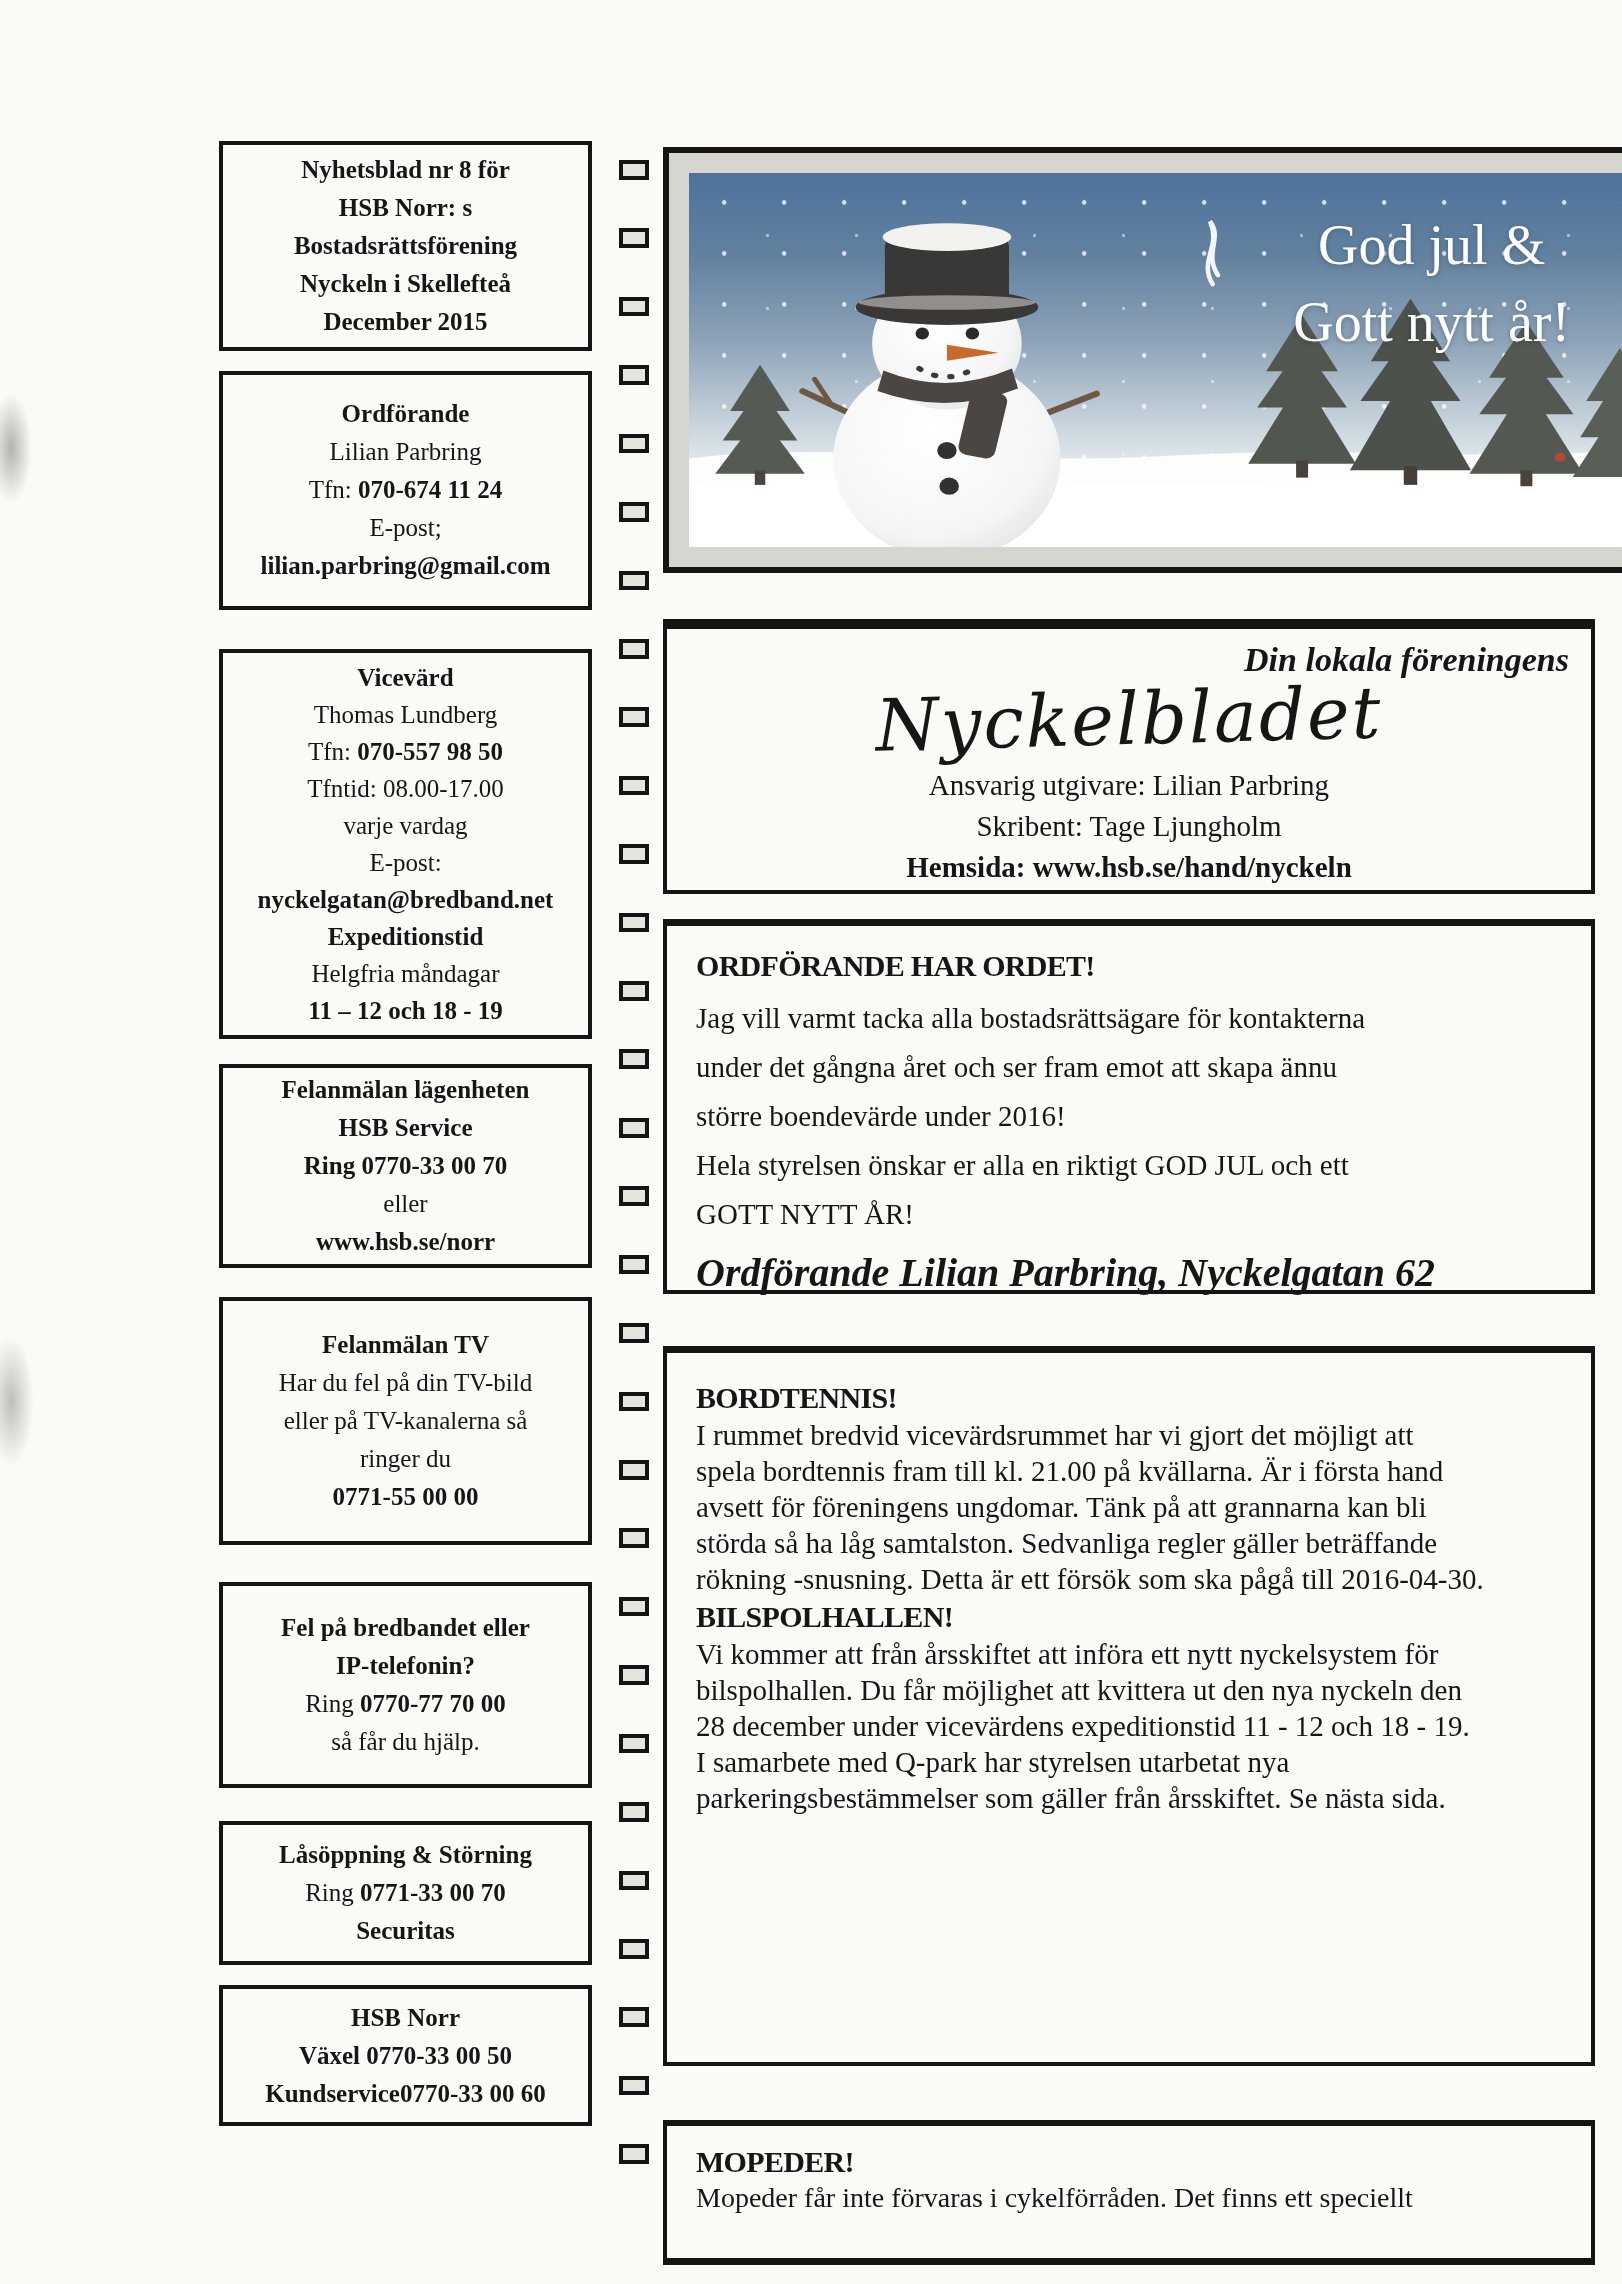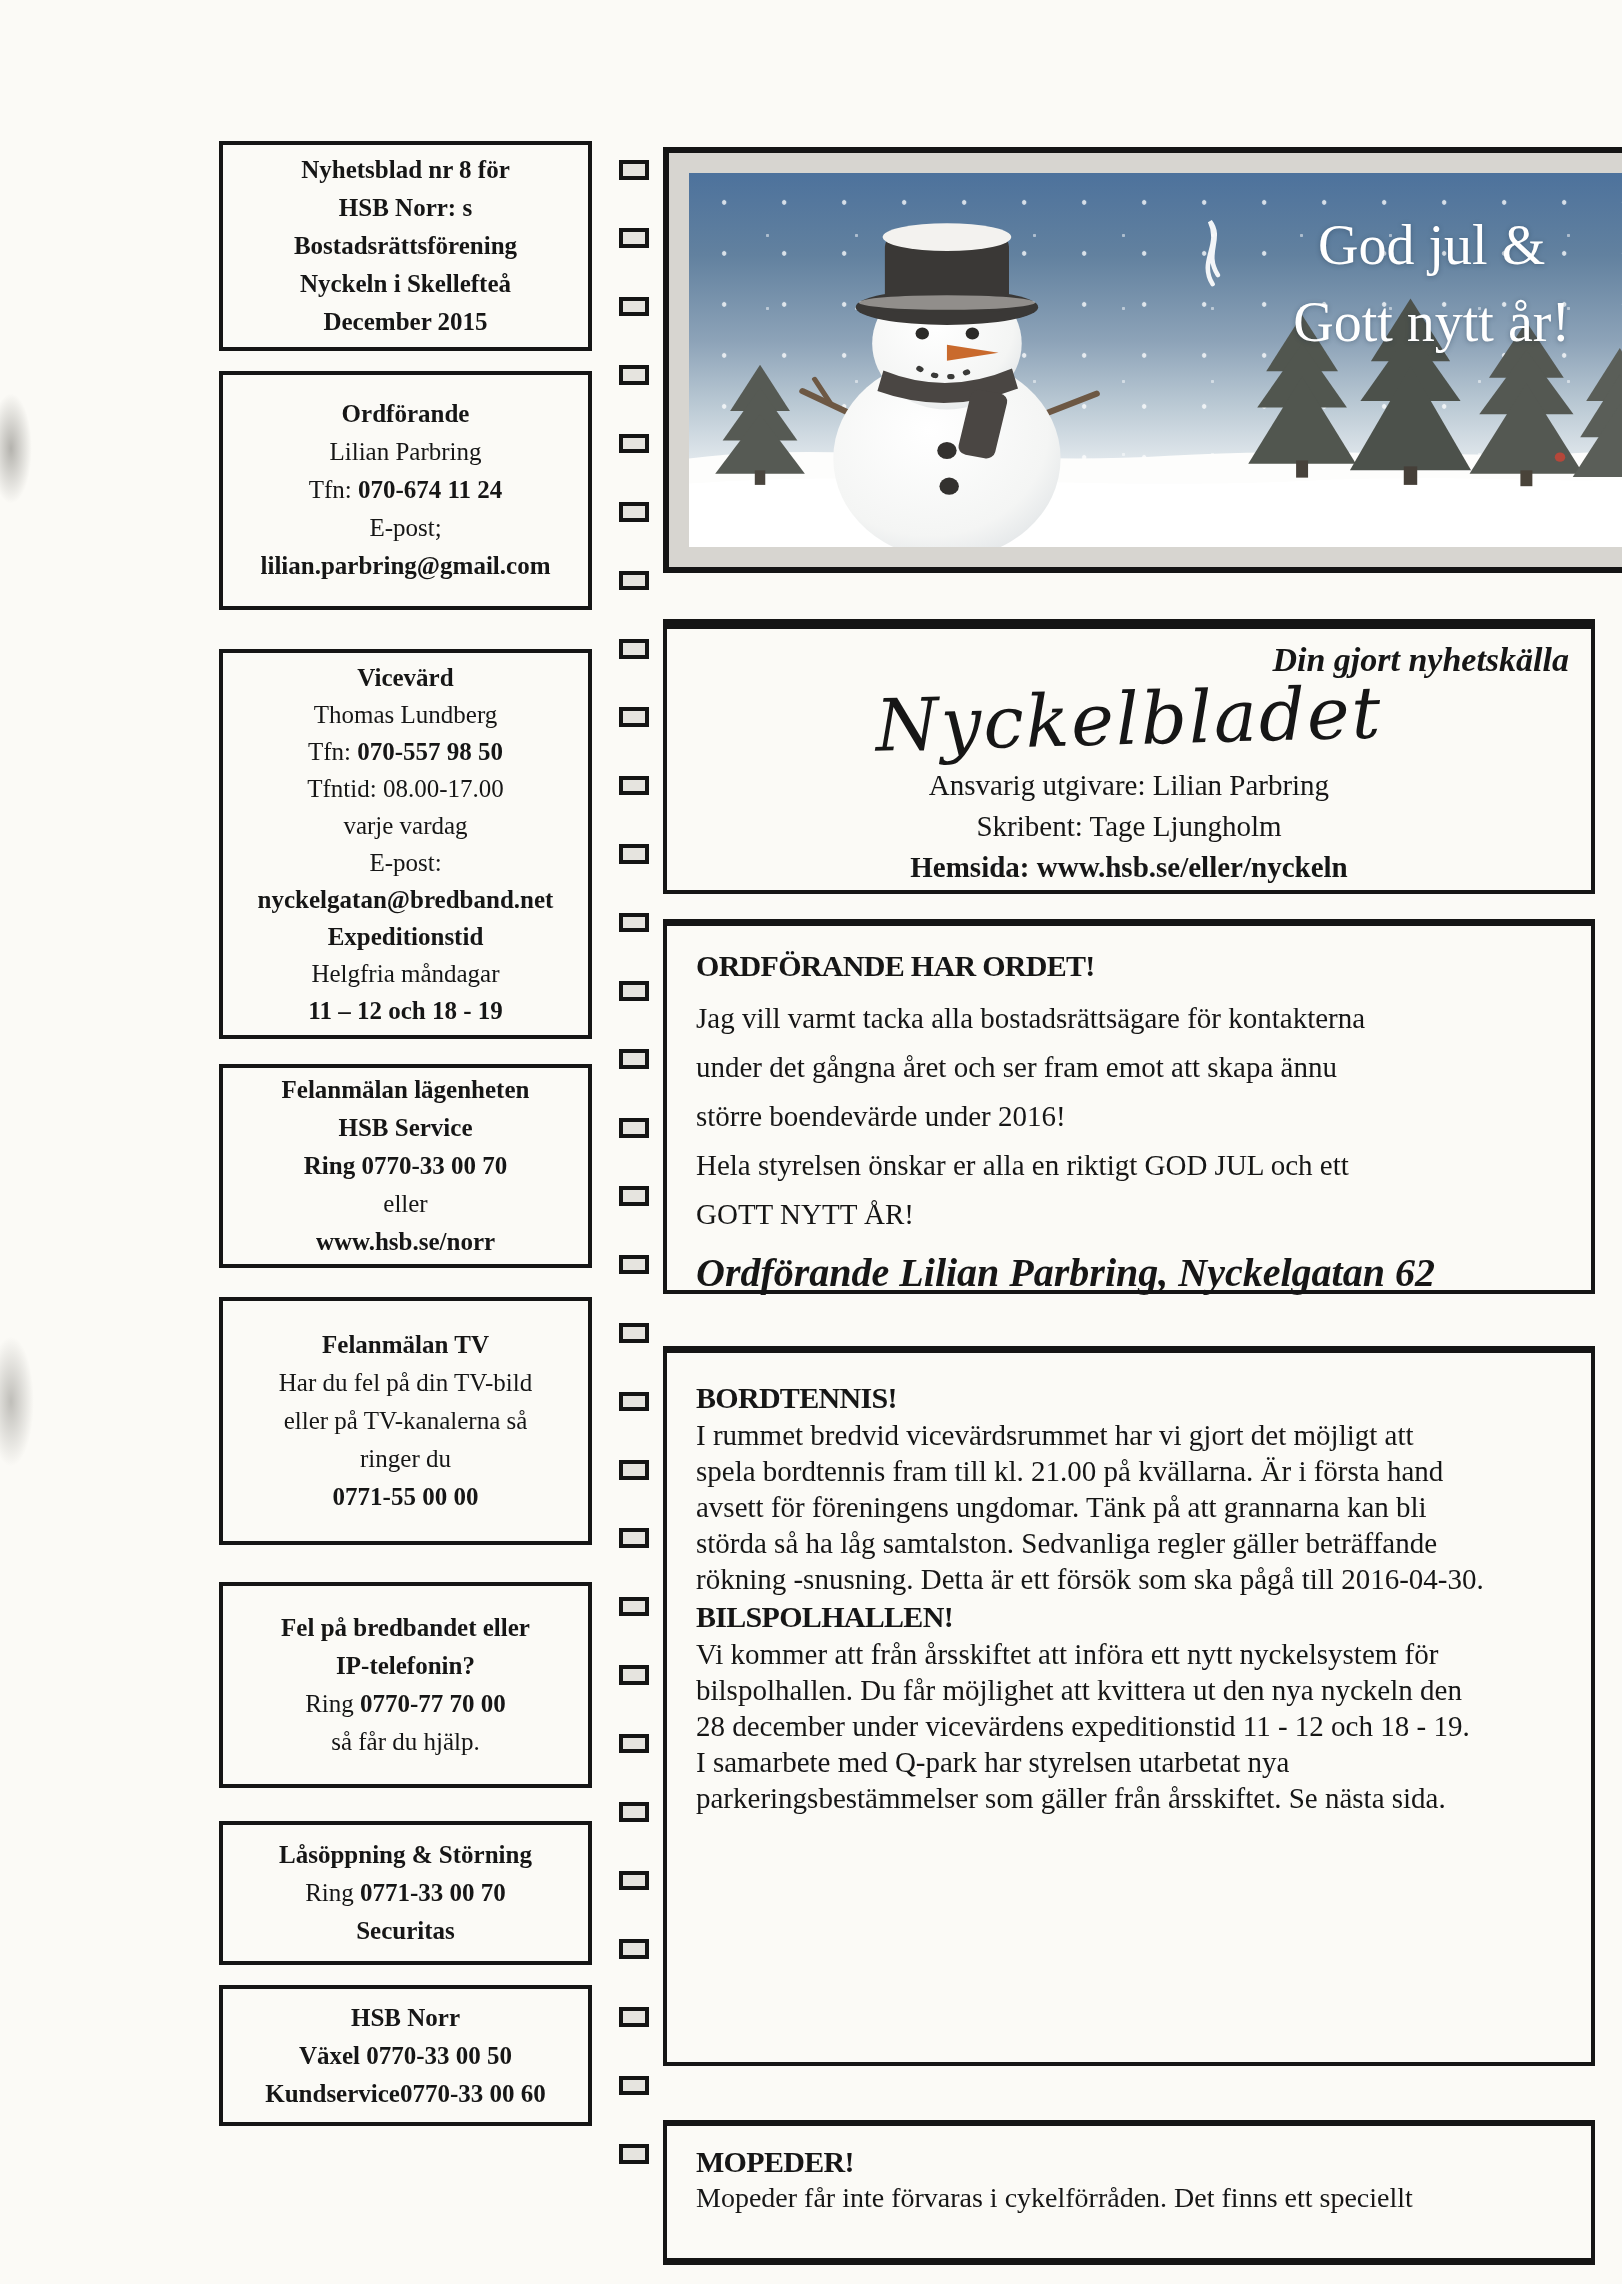--- a/index.html
+++ b/index.html
@@ -300,26 +300,26 @@
           </svg>
           <div class="gtext">
             <div>God jul &amp;</div>
             <div>Gott nytt år!</div>
           </div>
         </div>
       </div>
     </figure>
 
     <section class="ibox masthead">
-      <div class="tagline">Din gjort nyhetskälla</div>
+      <div class="tagline">Din lokala föreningens</div>
       <div class="script-title">Nyckelbladet</div>
       <div class="mast-lines">
           <div class="line"><span>Ansvarig utgivare: Lilian Parbring</span></div>
           <div class="line"><span>Skribent: Tage Ljungholm</span></div>
-          <div class="line"><span class="b">Hemsida: www.hsb.se/eller/nyckeln</span></div>
+          <div class="line"><span class="b">Hemsida: www.hsb.se/hand/nyckeln</span></div>
           <div class="line"></div>
         </div>
     </section>
 
     <section class="ibox ordforande">
       <h2 class="art-heading" style="margin:0">ORDFÖRANDE HAR ORDET!</h2>
       <div class="ord-lines">
           <div class="line"><span>Jag vill varmt tacka alla bostadsrättsägare för kontakterna</span></div>
           <div class="line"><span>under det gångna året och ser fram emot att skapa ännu</span></div>
           <div class="line"><span>större boendevärde under 2016!</span></div>

